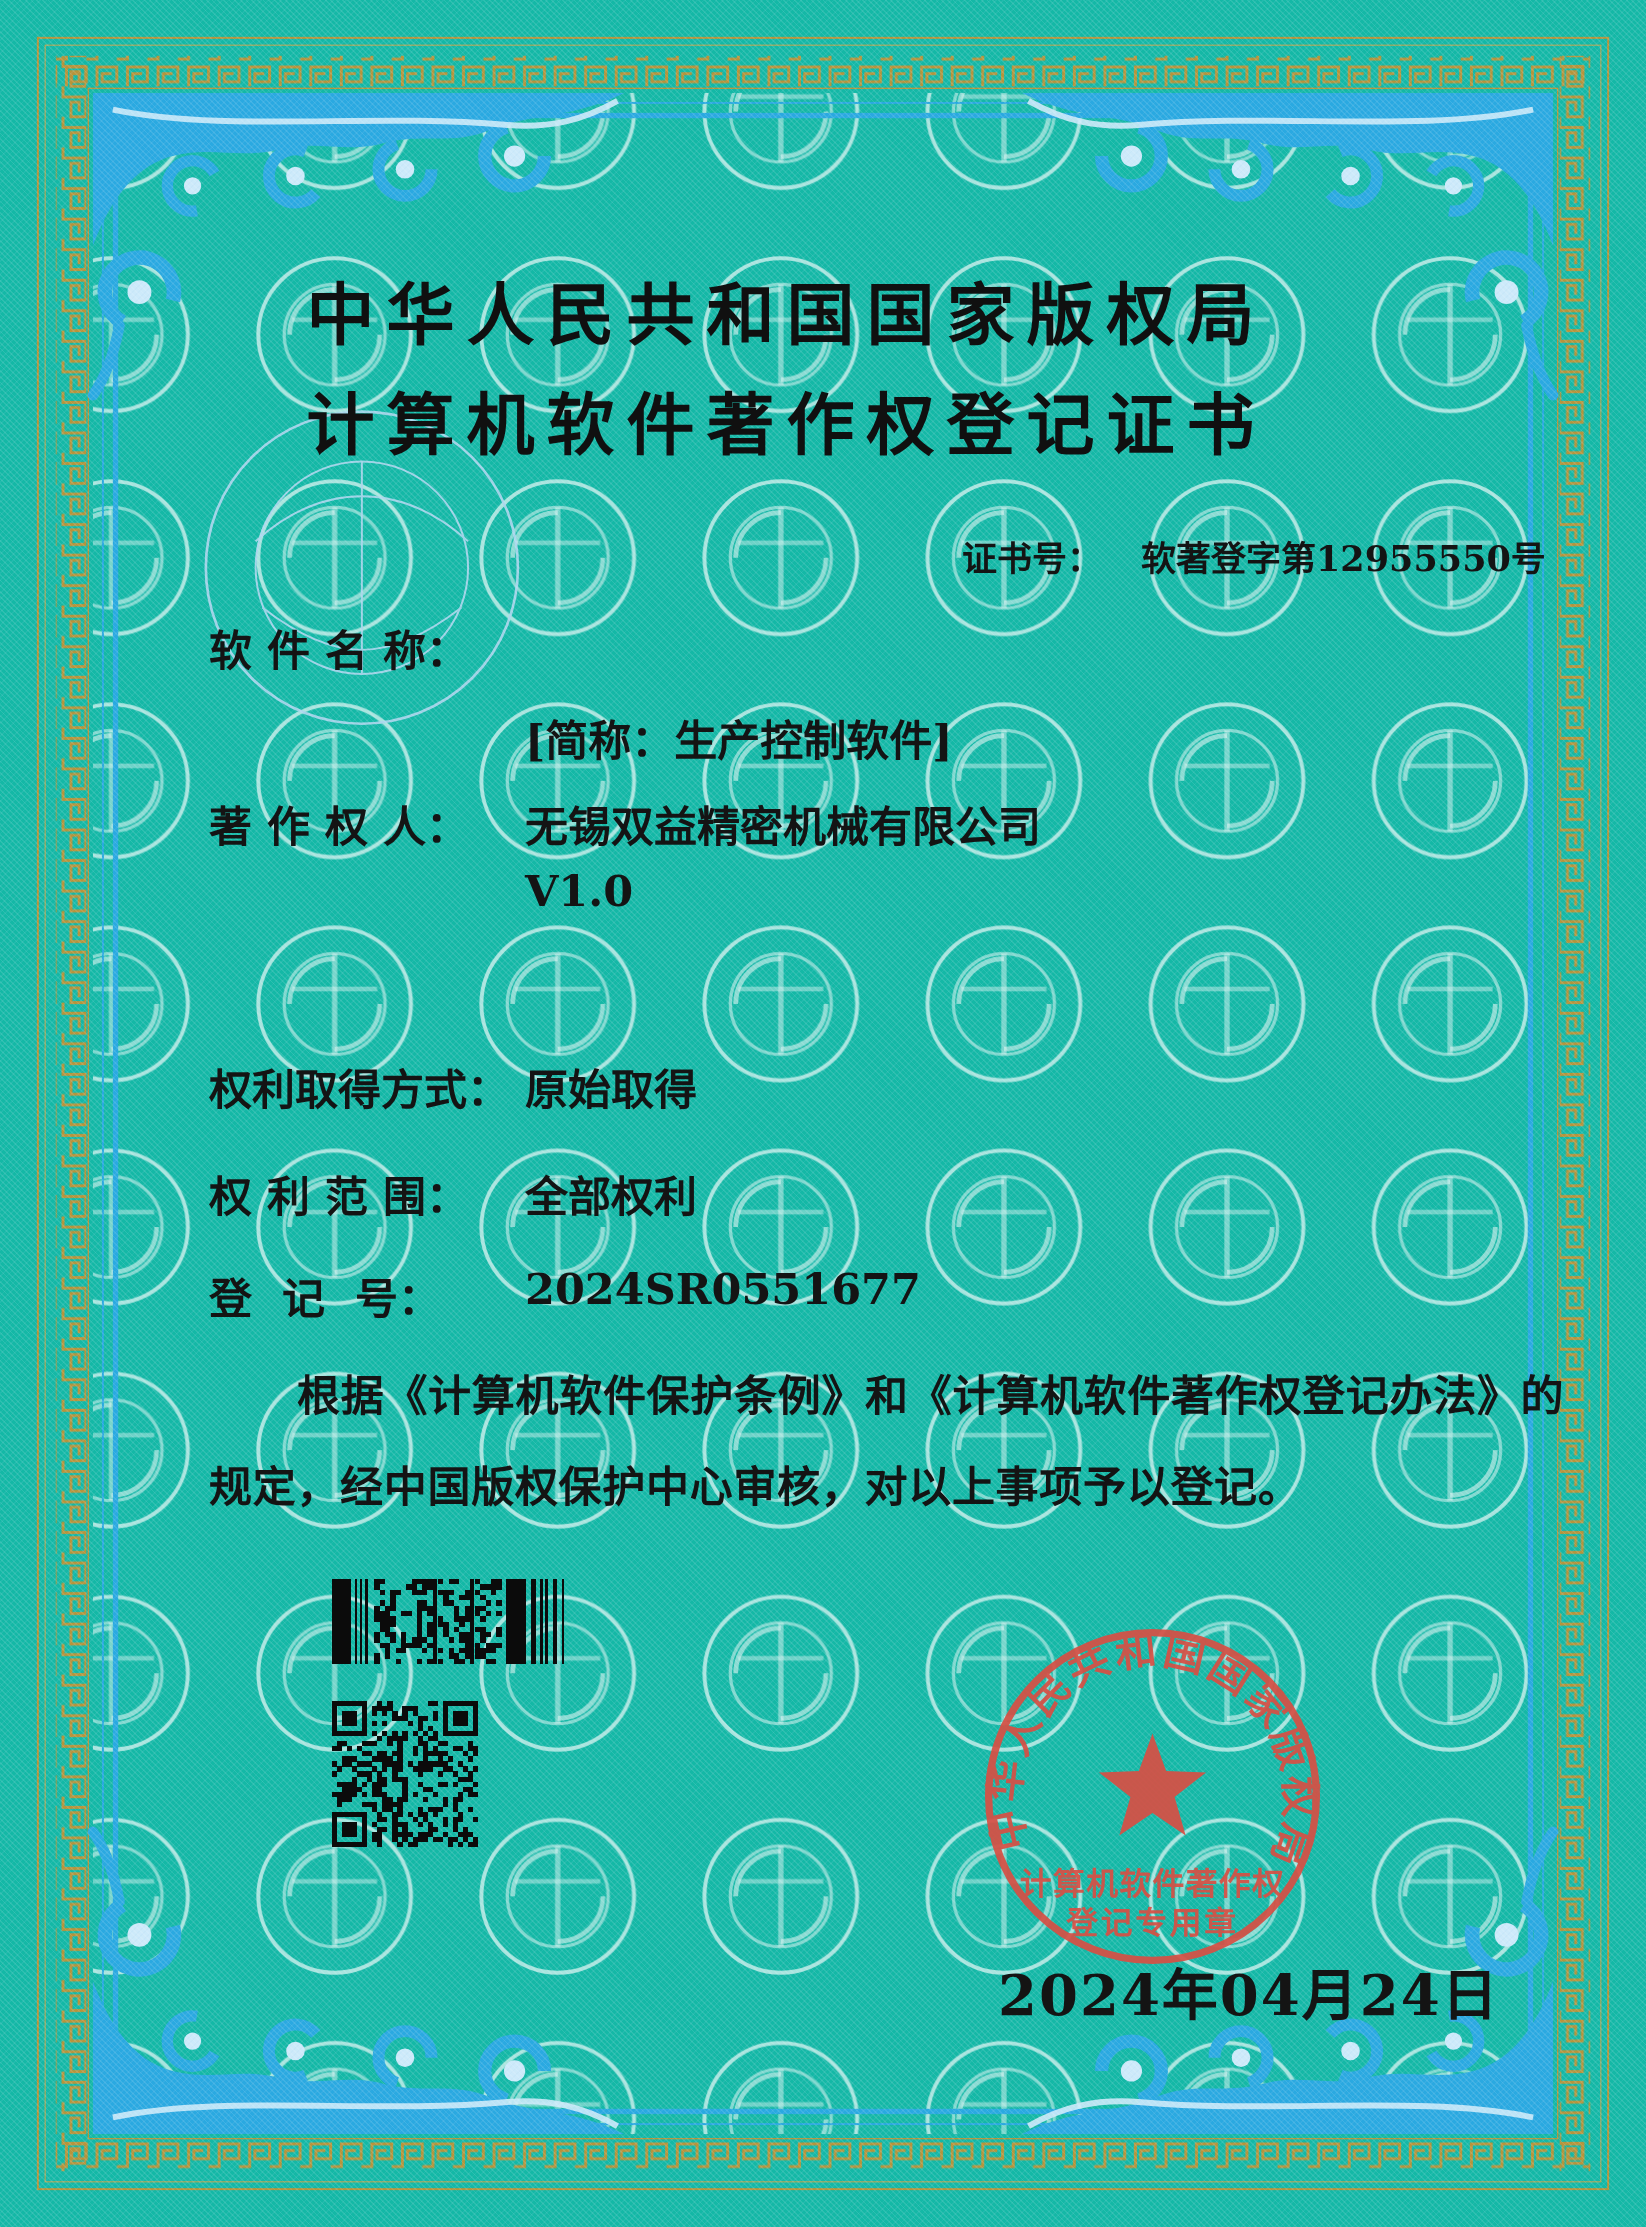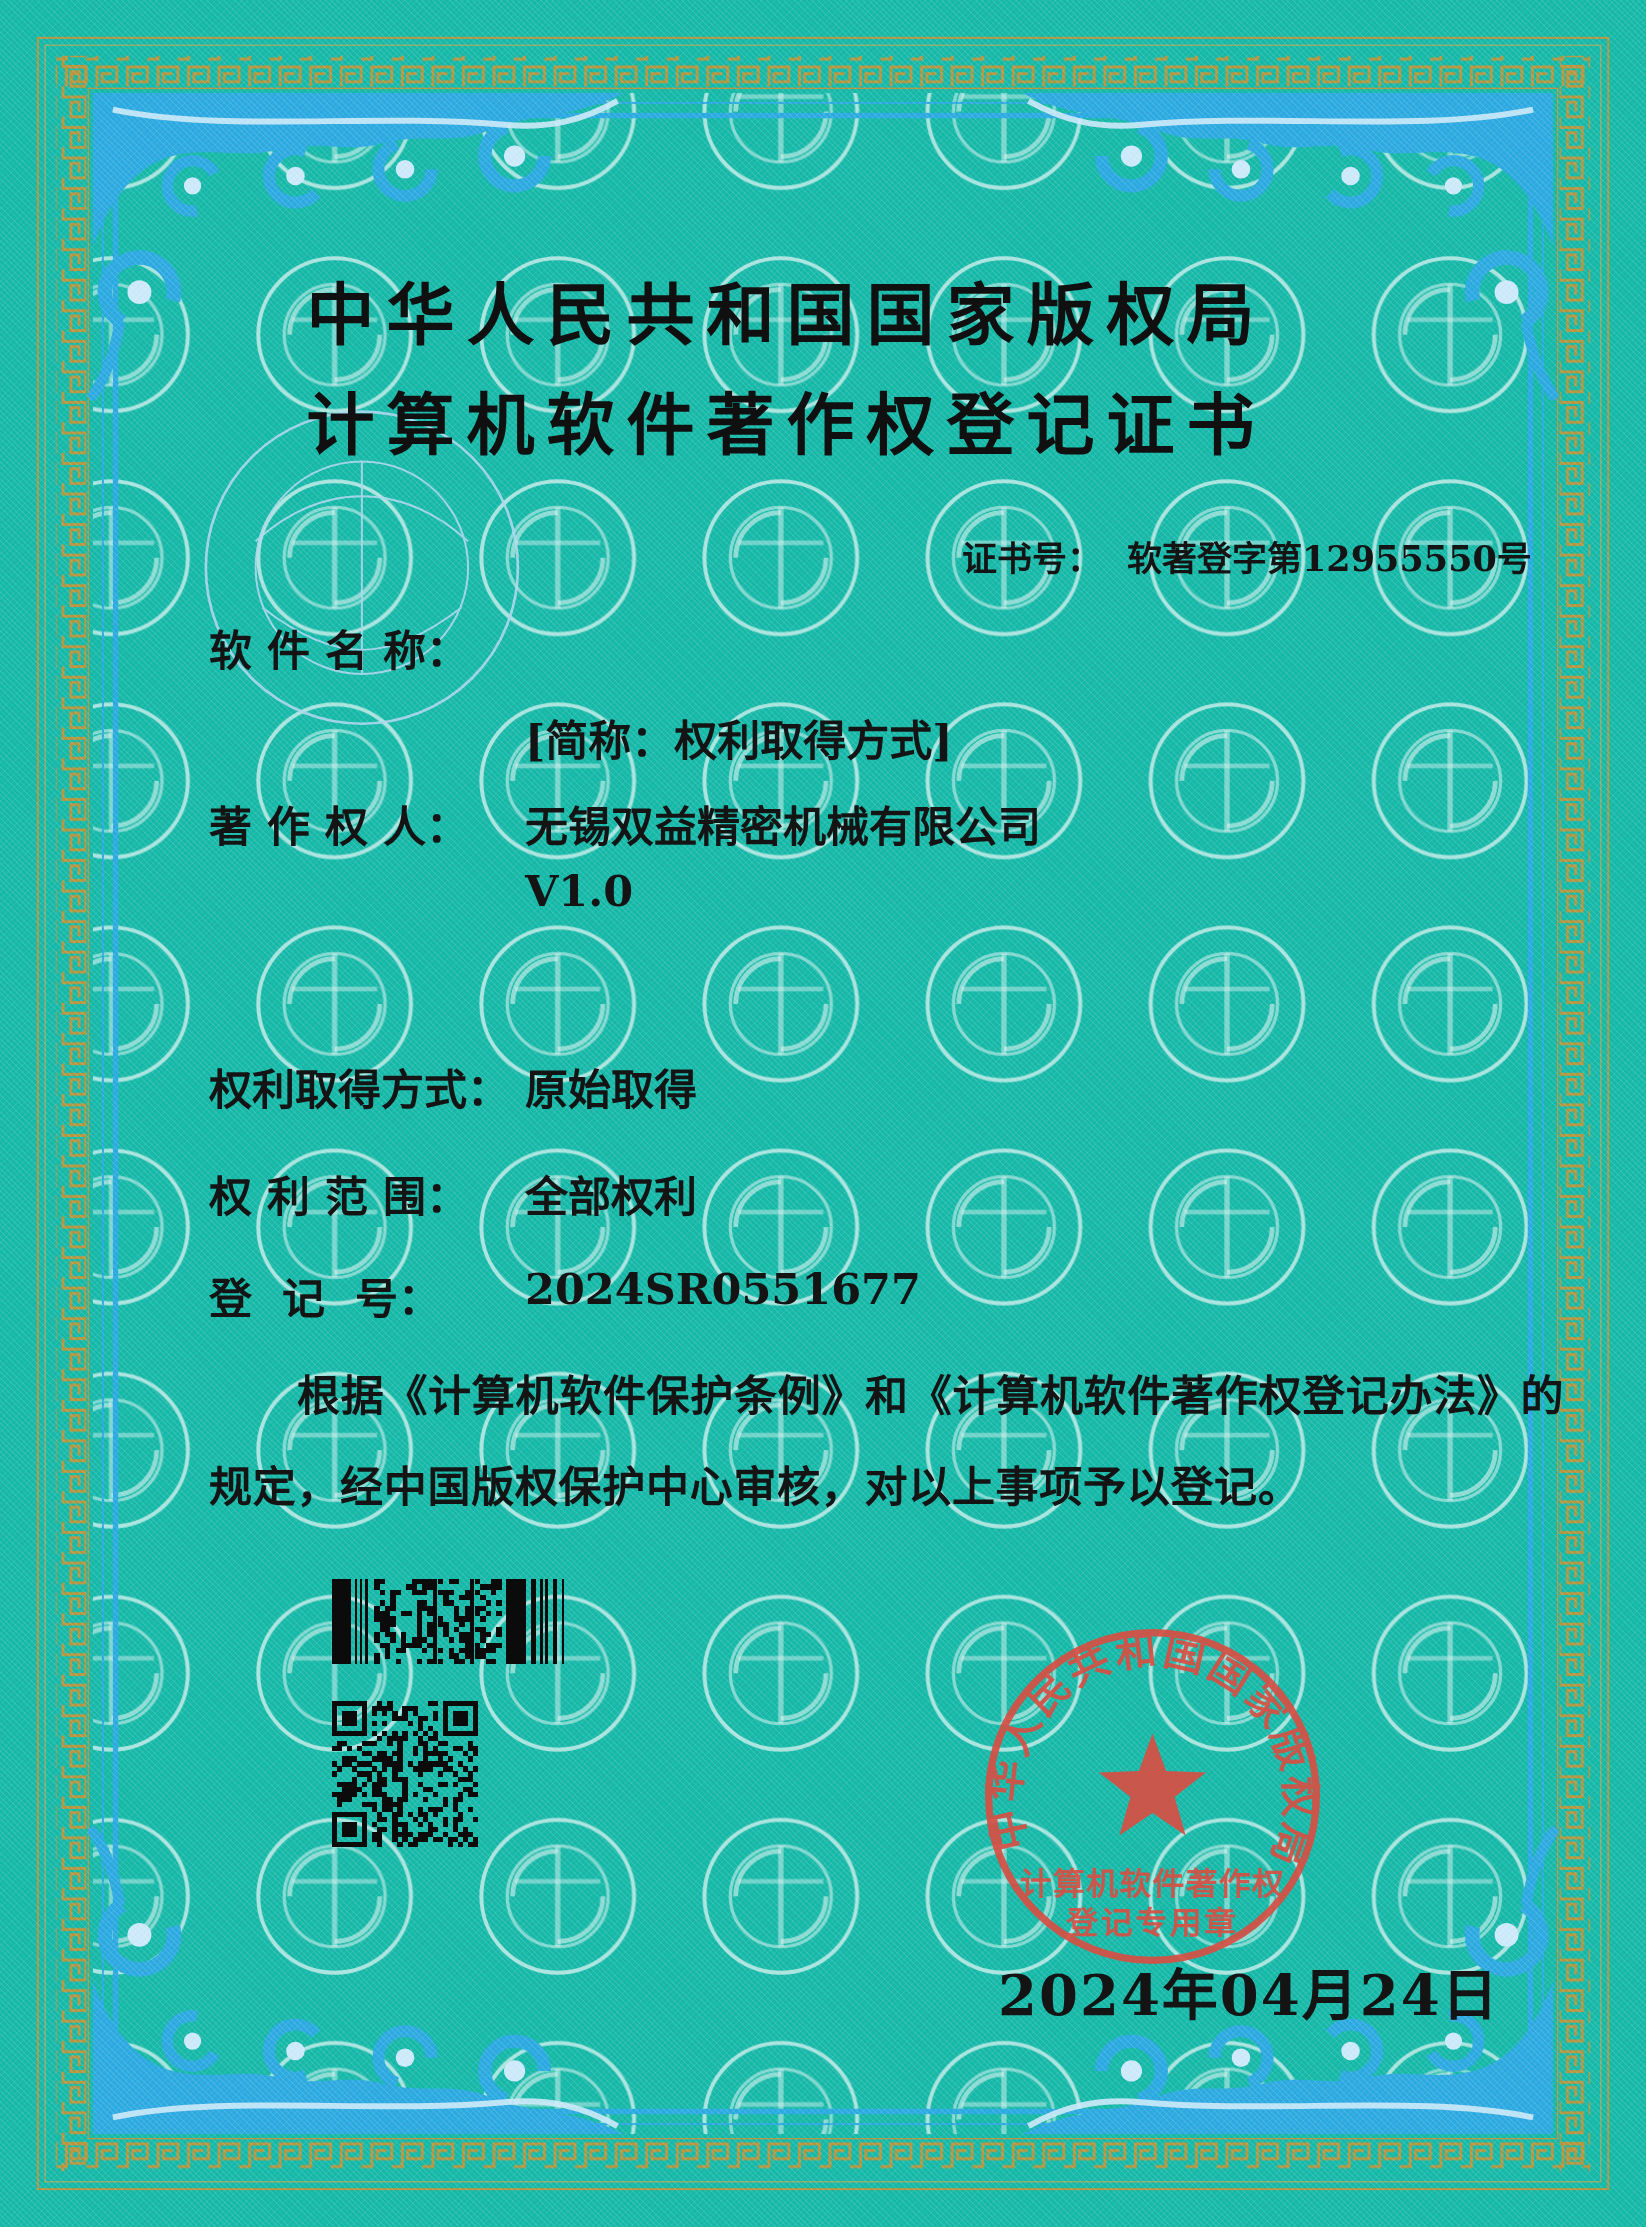--- a/index.html
+++ b/index.html
@@ -23,21 +23,21 @@
   .abs{position:absolute;}
   .cn{font-weight:700;}
   #title1,#title2{
     left:0;right:73px;text-align:center;
     font-size:68px;font-weight:800;letter-spacing:12px;
     color:#101010;white-space:nowrap;
   }
   #title1{top:260px;}
   #title2{top:370px;}
   #certno{top:530px;left:962px;font-size:35px;font-weight:700;white-space:nowrap;}
-  #certno .lbl{margin-right:25px;}
+  #certno .lbl{margin-right:39px;}
   .fieldlabel{left:209px;font-size:43px;font-weight:700;white-space:pre;}
   .fieldvalue{left:525px;font-size:43px;font-weight:700;white-space:pre;}
   .vline{line-height:50px;}
   #stm1,#stm2{font-size:43px;font-weight:700;letter-spacing:0.7px;white-space:nowrap;}
   #stm1{top:1361px;left:297px;}
   #stm2{top:1452px;left:209px;}
   #barcode{left:332px;top:1579px;}
   #qrcode{left:332px;top:1701px;}
   #seal{left:980px;top:1624px;opacity:.92;}
   #issue-date{top:1950px;left:998px;font-size:56px;font-weight:700;letter-spacing:2px;white-space:nowrap;z-index:3;}
@@ -118,21 +118,21 @@
 
   <div id="title1" class="abs cn">中华人民共和国国家版权局</div>
   <div id="title2" class="abs cn">计算机软件著作权登记证书</div>
 
   <div id="certno" class="abs">
     <span class="lbl">证书号：</span><span>软著登字第12955550号</span>
   </div>
 
   <div class="abs fieldlabel" style="top:616px">软 件 名 称：</div>
   <div class="abs fieldvalue" style="top:616px">
-    <div class="vline">[简称：权利取得方式]</div>
+    <div class="vline">[简称：生产控制软件]</div>
     <div class="vline">V1.0</div>
   </div>
 
   <div class="abs fieldlabel" style="top:792px">著 作 权 人：</div>
   <div class="abs fieldvalue" style="top:792px">无锡双益精密机械有限公司</div>
 
   <div class="abs fieldlabel" style="top:1055px">权利取得方式：</div>
   <div class="abs fieldvalue" style="top:1055px">原始取得</div>
 
   <div class="abs fieldlabel" style="top:1162px">权 利 范 围：</div>

